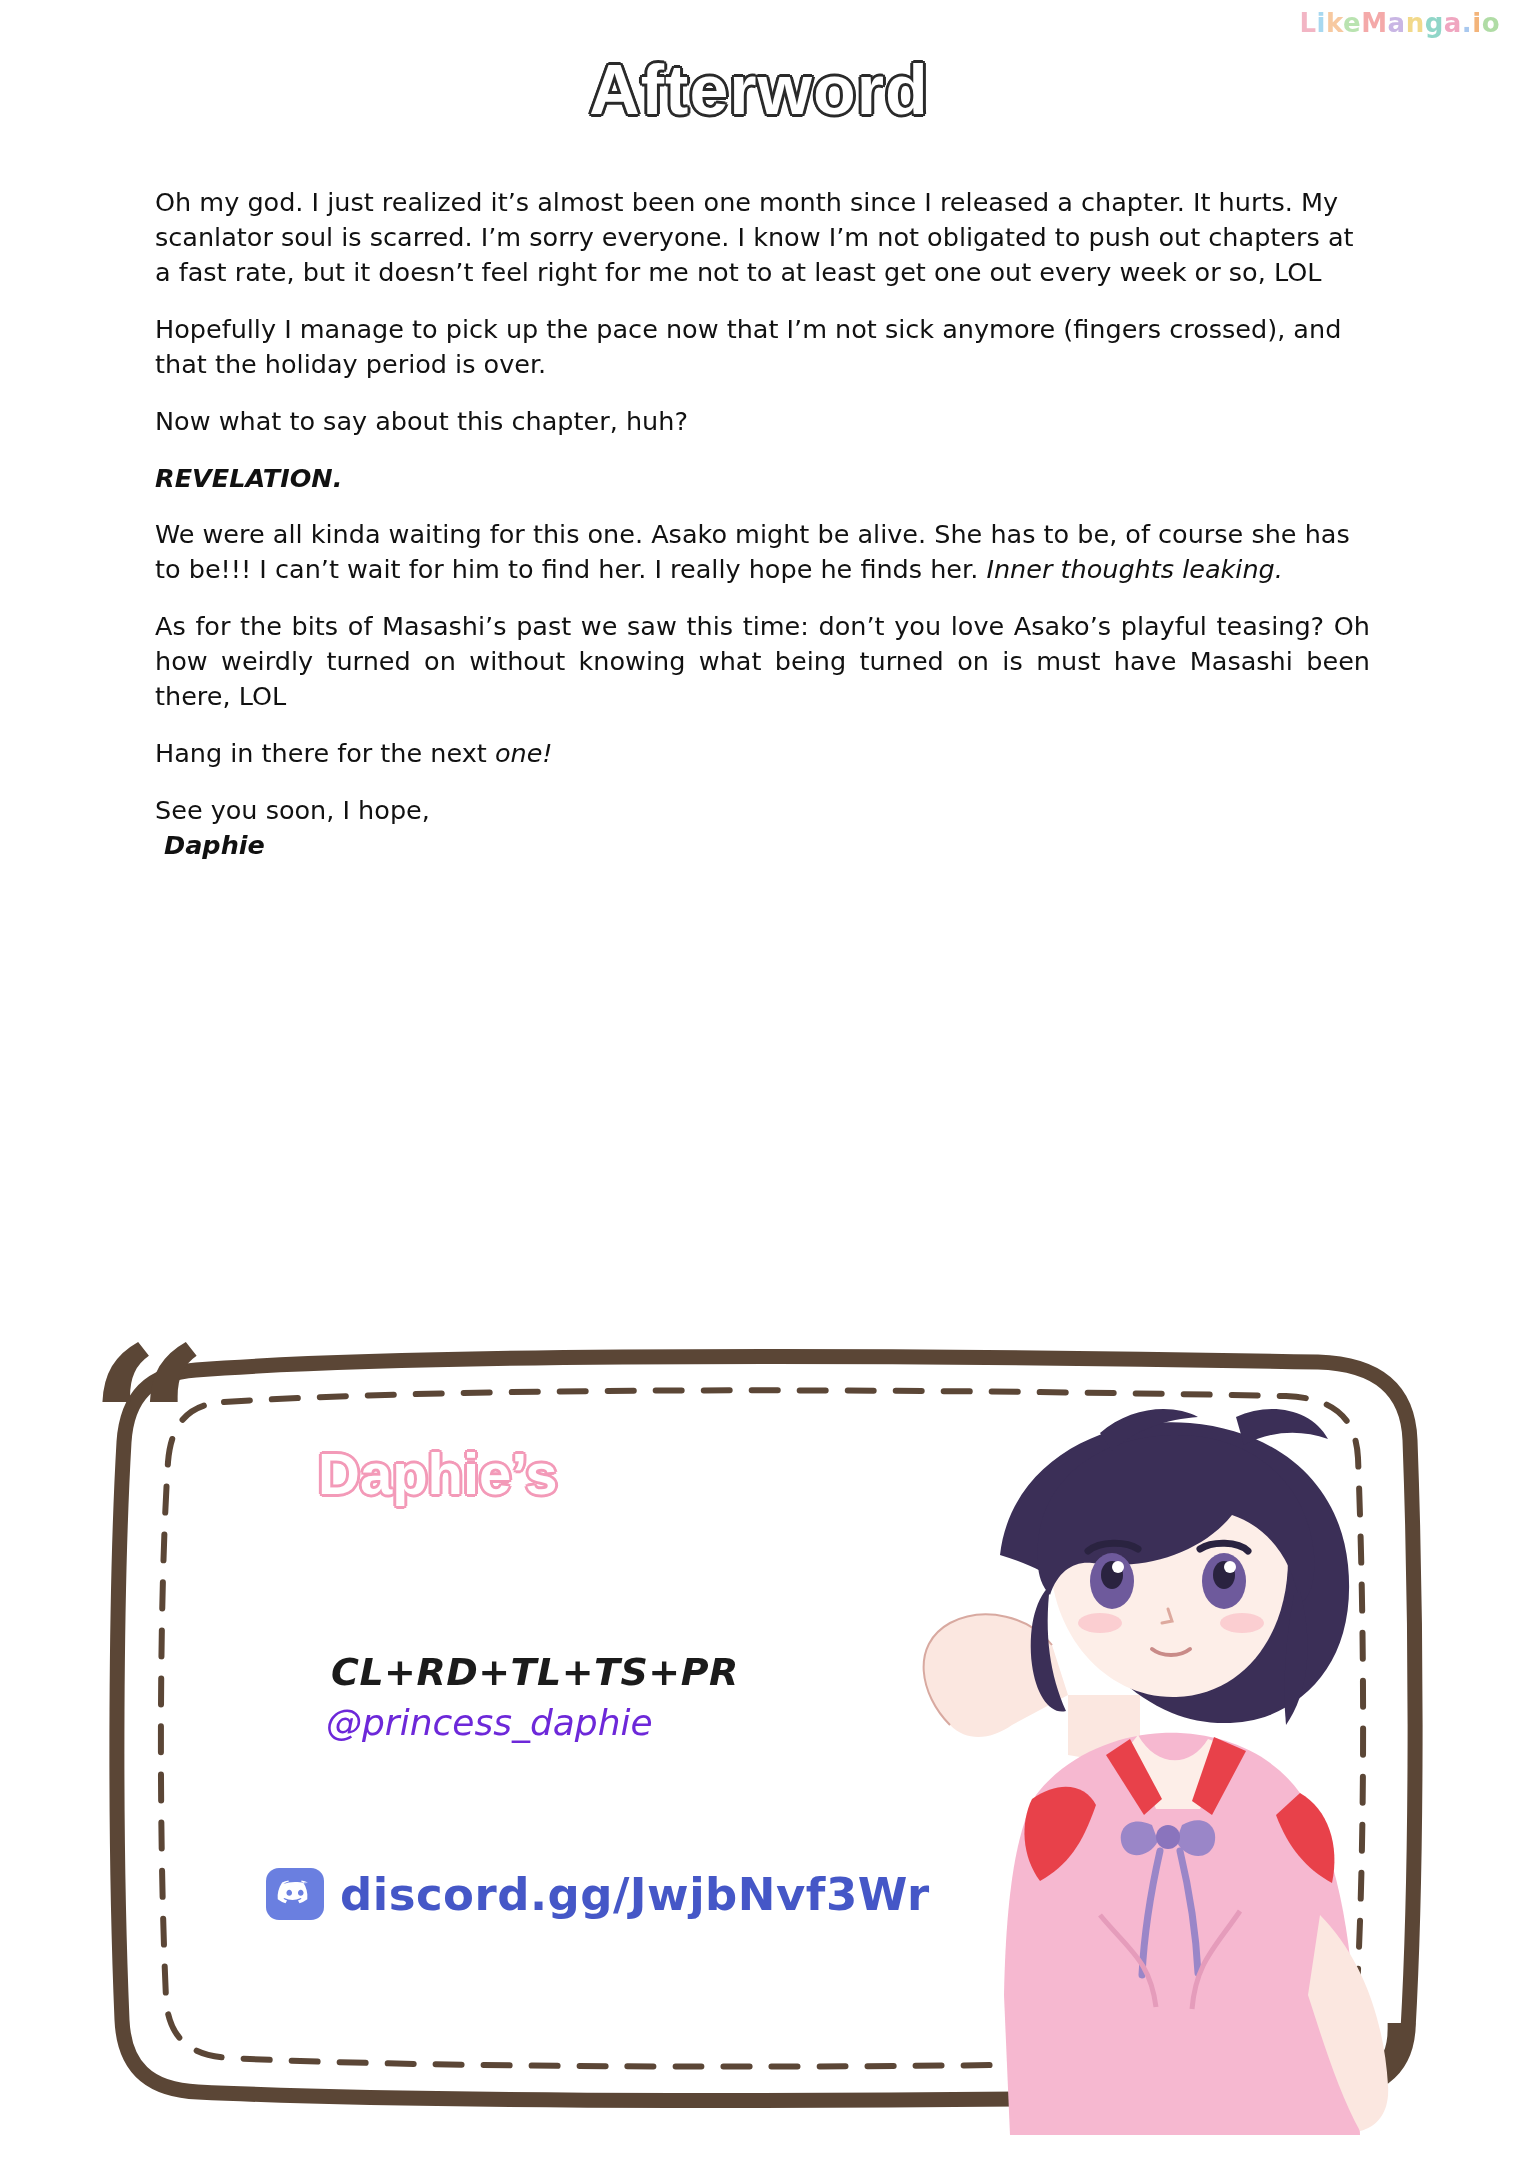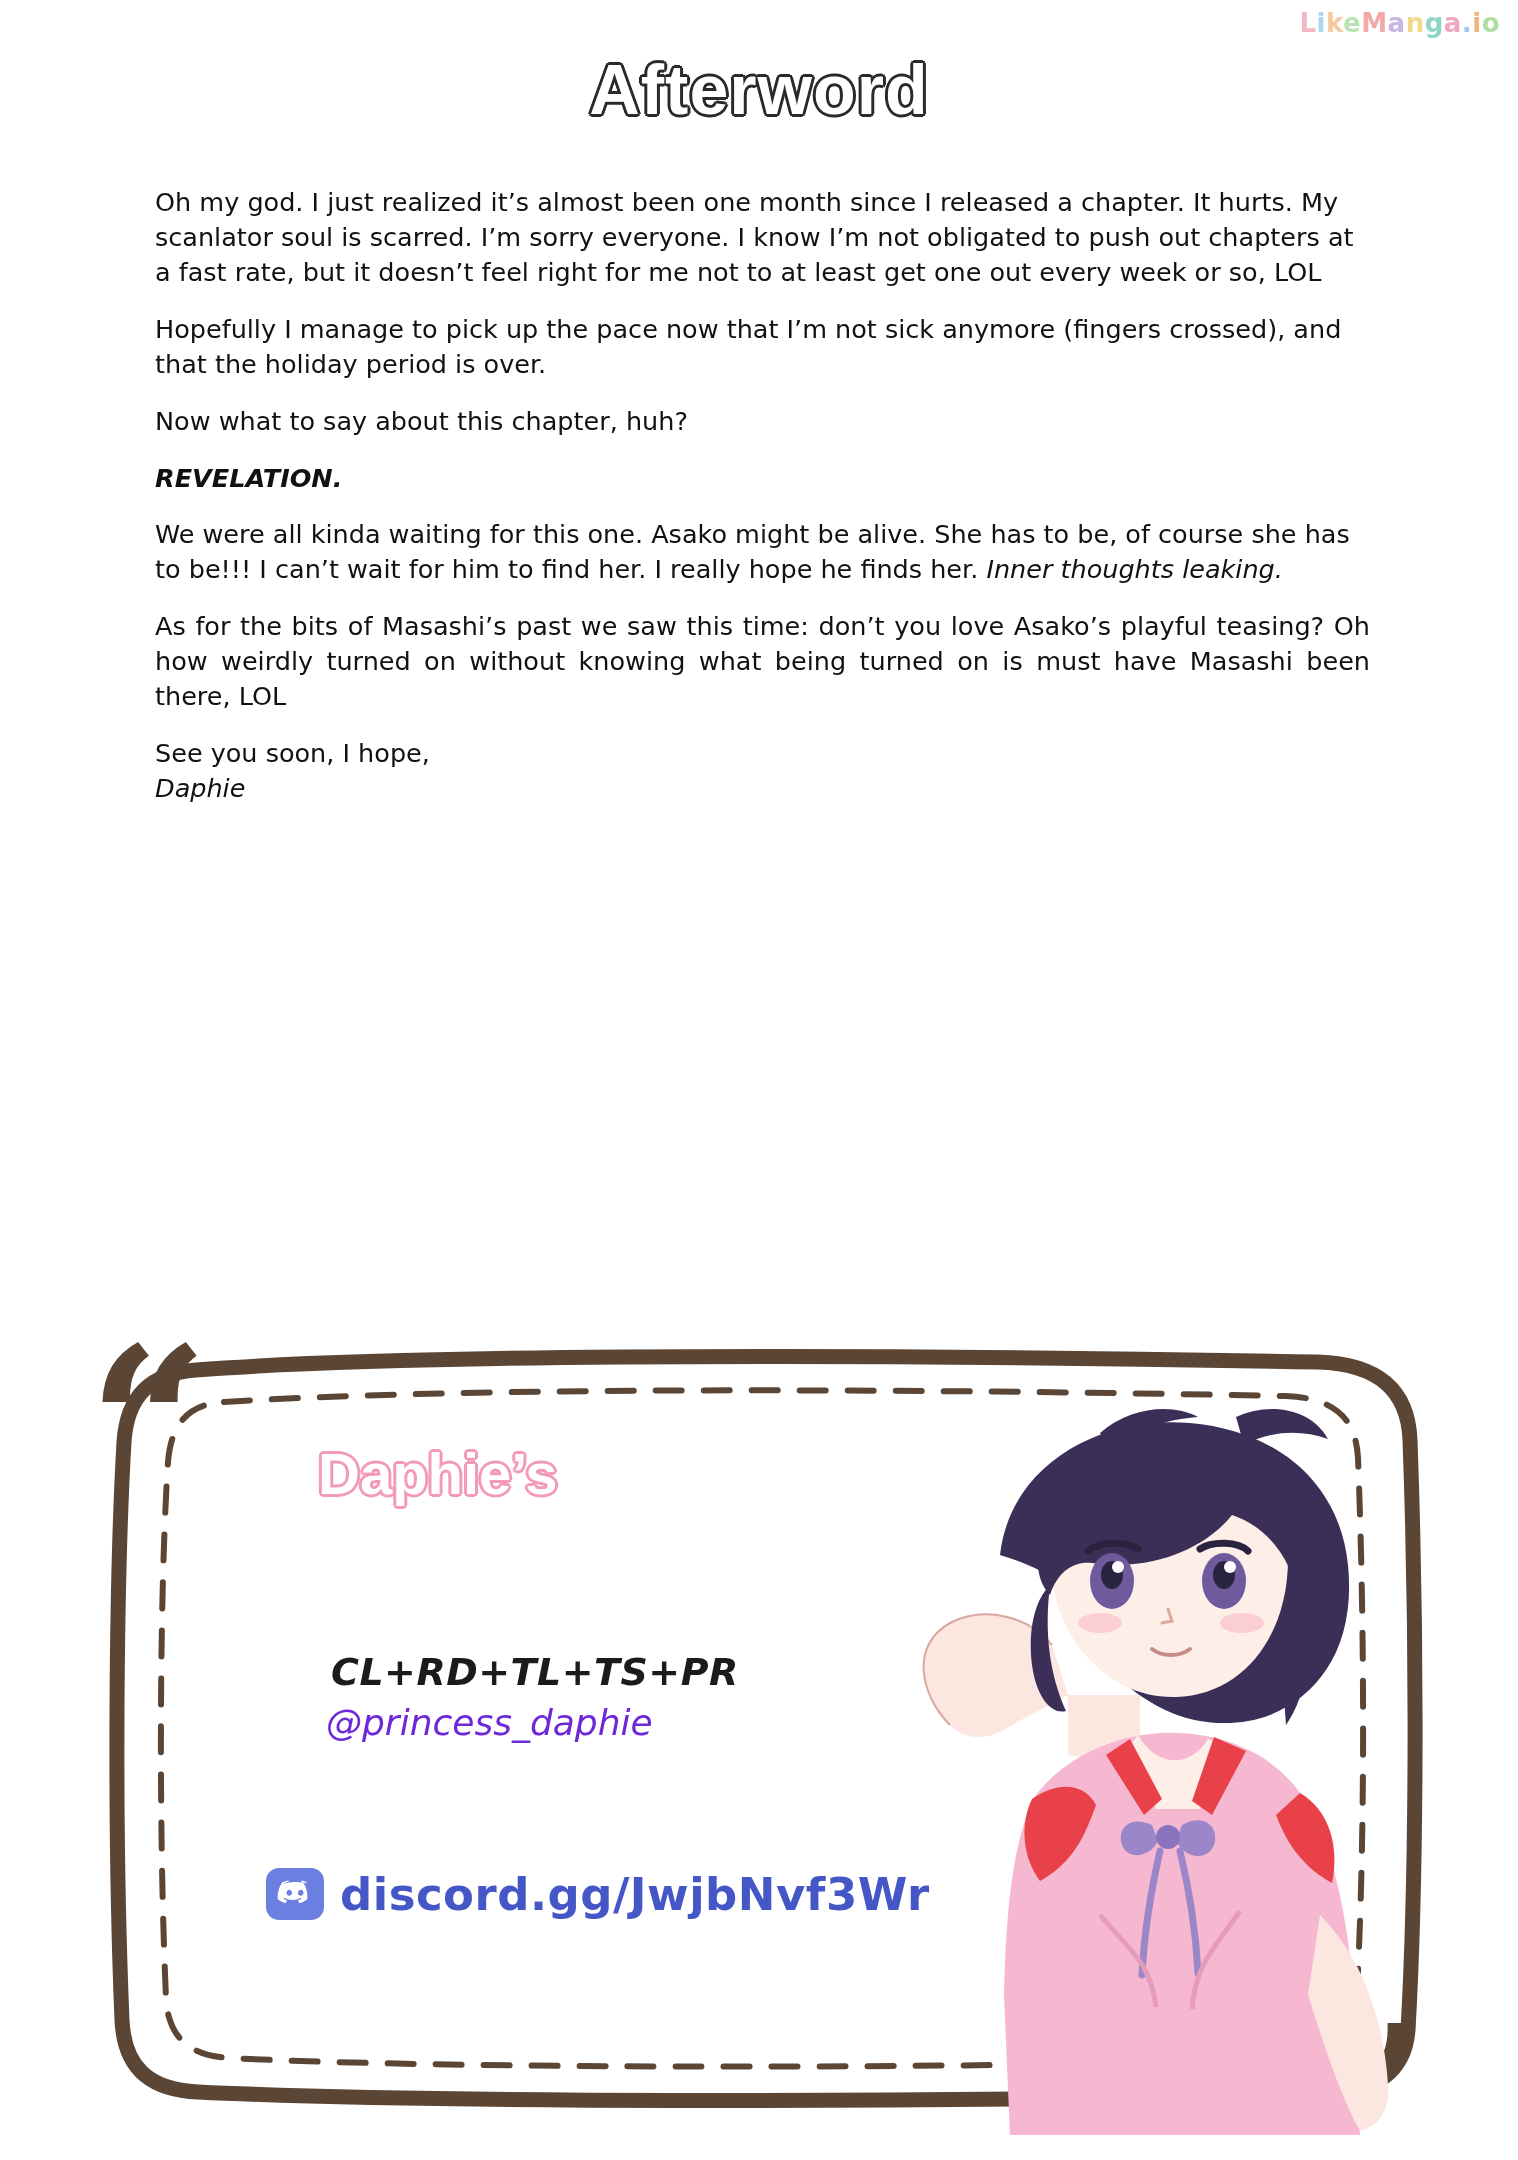--- a/index.html
+++ b/index.html
@@ -72,21 +72,21 @@
     font-size: 25.5px;
     line-height: 1.37;
     color: #111111;
   }
   .note-body p {
     margin: 0 0 22px 0;
   }
   .p-justify { text-align: justify; }
   .bold-italic { font-weight: bold; font-style: italic; }
   .italic { font-style: italic; }
-  .sig { font-weight: normal; font-style: italic; }
+  .sig { font-weight: bold; font-style: italic; margin-left: 9px; }
 
   
   .credit-card {
     position: absolute;
     left: 78px;
     top: 1330px;
     width: 1370px;
     height: 800px;
   }
   .frame-svg {
@@ -211,20 +211,23 @@
 
 <div class="note-body">
   <p>Oh my god. I just realized it’s almost been one month since I released a chapter. It hurts. My scanlator soul is scarred. I’m sorry everyone. I know I’m not obligated to push out chapters at a fast rate, but it doesn’t feel right for me not to at least get one out every week or so, LOL</p>
   <p>Hopefully I manage to pick up the pace now that I’m not sick anymore (fingers crossed), and that the holiday period is over.</p>
   <p>Now what to say about this chapter, huh?</p>
   <p class="bold-italic">REVELATION.</p>
   <p>
     <span>We were all kinda waiting for this one. Asako might be alive. She has to be, of course she has to be!!! I can’t wait for him to find her. I really hope he finds her. </span><span class="italic">Inner thoughts leaking.</span>
   </p>
   <p class="p-justify">As for the bits of Masashi’s past we saw this time: don’t you love Asako’s playful teasing? Oh how weirdly turned on without knowing what being turned on is must have Masashi been there, LOL</p>
+  <p>
+    <span>Hang in there for the next </span><span class="italic">one!</span>
+  </p>
   <p style="margin-bottom:0;">
     <span>See you soon, I hope,</span><br>
     <span class="sig">Daphie</span>
   </p>
 </div>
 
 <div class="credit-card">
 
   <svg class="frame-svg" viewBox="0 0 1370 800">
 

